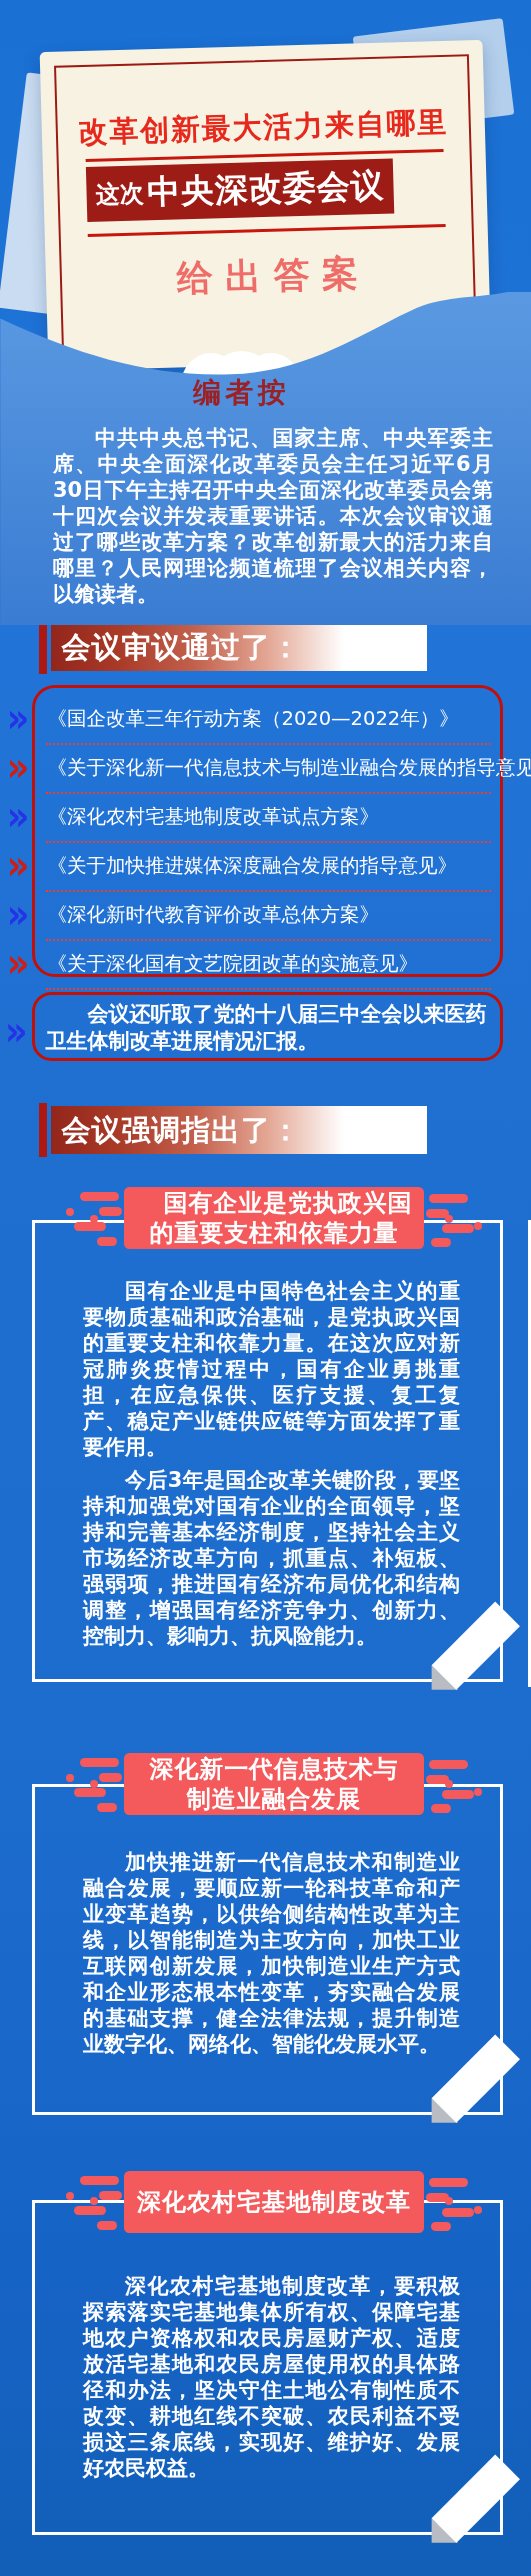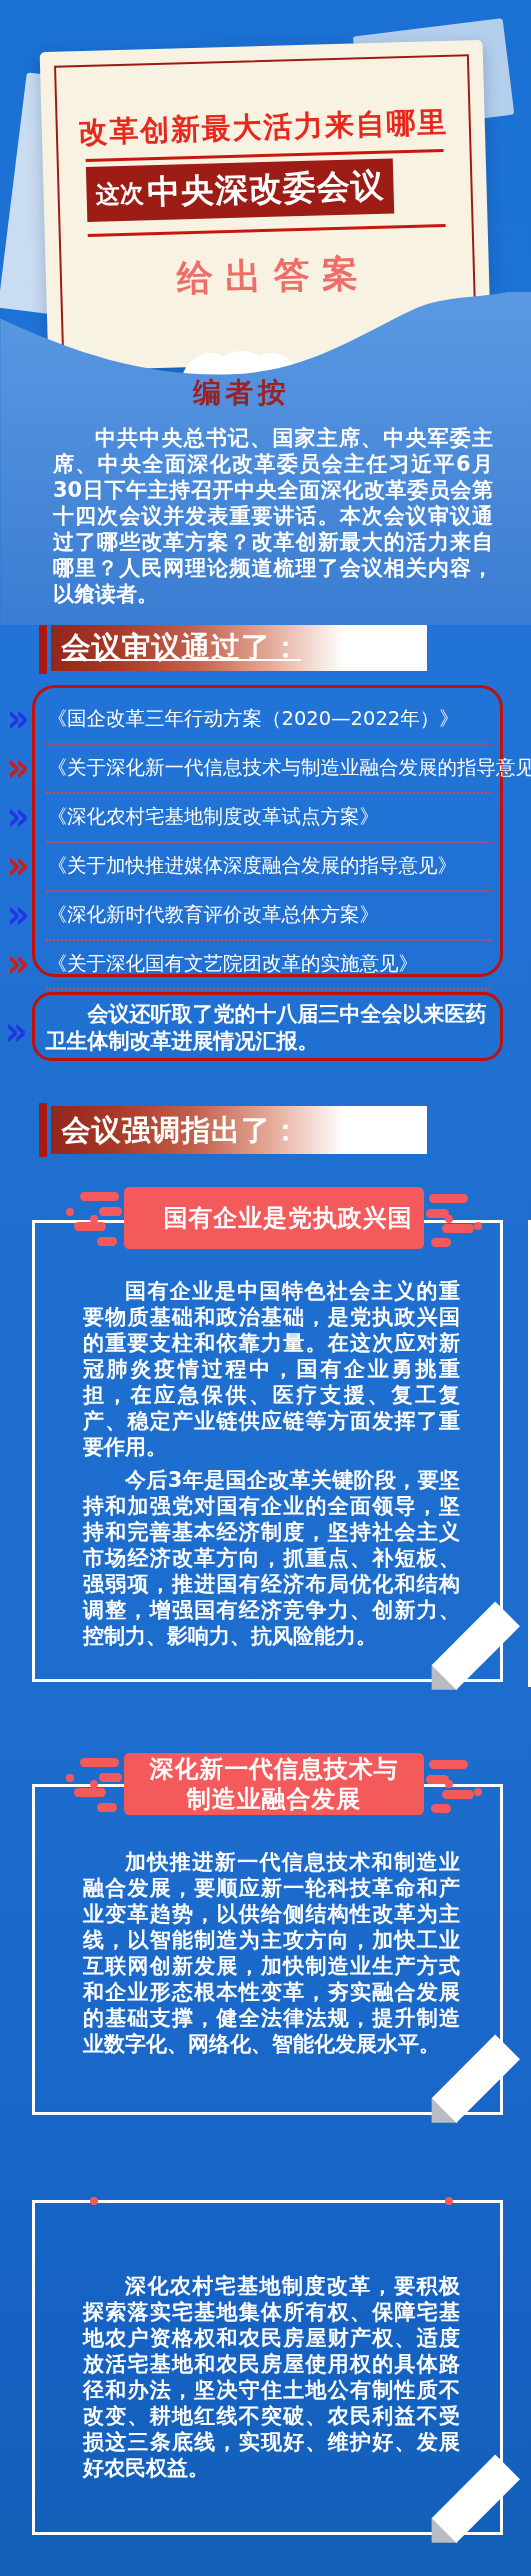--- a/index.html
+++ b/index.html
@@ -112,21 +112,21 @@
   <div class="badge">
     <div class="cloud c1"></div>
     <div class="cloud c2"></div>
     <div class="cloud c3"></div>
     <div class="badge-label" data-bind="header.badge">编者按</div>
   </div>
 
   <div class="abs editor-note" data-bind="header.editor_note">中共中央总书记、国家主席、中央军委主席、中央全面深化改革委员会主任习近平6月30日下午主持召开中央全面深化改革委员会第十四次会议并发表重要讲话。本次会议审议通过了哪些改革方案？改革创新最大的活力来自哪里？人民网理论频道梳理了会议相关内容，以飨读者。</div>
 
   <div class="abs hstripe" style="left:39px;top:620px;"></div>
-  <div class="abs hbar" style="left:51px;top:623px;text-decoration:underline;" data-bind="section_approved.heading">会议审议通过了：</div>
+  <div class="abs hbar" style="left:51px;top:623px;" data-bind="section_approved.heading">会议审议通过了：</div>
 
   <div class="abs redbox list">
     <div class="lrow">
       <span class="chev blue" data-bind="icons.list_marker">»</span>
       <span class="txt" data-bind="section_approved.items.0.text">《国企改革三年行动方案（2020—2022年）》</span>
     </div>
     <div class="lrow">
       <span class="chev red" data-bind="icons.list_marker">»</span>
       <span class="txt" data-bind="section_approved.items.1.text">《关于深化新一代信息技术与制造业融合发展的指导意见》</span>
     </div>
@@ -162,20 +162,21 @@
       <p data-bind="section_stressed.topics.0.paragraphs.1">今后3年是国企改革关键阶段，要坚持和加强党对国有企业的全面领导，坚持和完善基本经济制度，坚持社会主义市场经济改革方向，抓重点、补短板、强弱项，推进国有经济布局优化和结构调整，增强国有经济竞争力、创新力、控制力、影响力、抗风险能力。</p>
     </div>
     <svg class="fold" viewBox="0 0 120 120">
       <polygon points="12,76 42,104 12,104" fill="#b9bcc2"></polygon>
       <polygon points="12,76 84,4 112,32 40,104" fill="#ffffff"></polygon>
     </svg>
   </div>
   <div class="abs wsliver"></div>
   <div class="abs ribbon" style="top:1187px;">
     <span data-bind="section_stressed.topics.0.title_lines.0" style="display:block;margin-left:28px;">国有企业是党执政兴国</span>
+    <span data-bind="section_stressed.topics.0.title_lines.1" style="display:block;">的重要支柱和依靠力量</span>
     <i class="pill" style="left:-44px;top:5.3px;width:39px;"></i>
     <i class="pill" style="left:-25px;top:20.4px;width:23px;"></i>
     <i class="pill" style="left:-50px;top:35px;width:32px;"></i>
     <i class="pill" style="left:-26.6px;top:50px;width:19.5px;"></i>
     <i class="pdot" style="left:-58px;top:21px;"></i>
     <i class="pill" style="right:-44px;top:7px;width:39px;"></i>
     <i class="pill" style="right:-25px;top:22px;width:23px;"></i>
     <i class="pill" style="right:-50px;top:37px;width:32px;"></i>
     <i class="pill" style="right:-26.6px;top:51px;width:19.5px;"></i>
     <i class="pdot" style="right:-58px;top:35px;"></i>
@@ -211,17 +212,31 @@
 
   <div class="abs wbox" style="top:2200px;height:335px;">
     <div class="topic-par" style="top:66px;">
       <p data-bind="section_stressed.topics.2.paragraphs.0">深化农村宅基地制度改革，要积极探索落实宅基地集体所有权、保障宅基地农户资格权和农民房屋财产权、适度放活宅基地和农民房屋使用权的具体路径和办法，坚决守住土地公有制性质不改变、耕地红线不突破、农民利益不受损这三条底线，实现好、维护好、发展好农民权益。</p>
     </div>
     <svg class="fold" viewBox="0 0 120 120">
       <polygon points="12,76 42,104 12,104" fill="#b9bcc2"></polygon>
       <polygon points="12,76 84,4 112,32 40,104" fill="#ffffff"></polygon>
     </svg>
   </div>
+  <div class="abs ribbon" style="top:2171px;">
+    <span data-bind="section_stressed.topics.2.title_lines.0" style="display:block;">深化农村宅基地制度改革</span>
+    <span data-bind="section_stressed.topics.2.title_lines.1" style="display:block;"></span>
+    <i class="pill" style="left:-44px;top:5.3px;width:39px;"></i>
+    <i class="pill" style="left:-25px;top:20.4px;width:23px;"></i>
+    <i class="pill" style="left:-50px;top:35px;width:32px;"></i>
+    <i class="pill" style="left:-26.6px;top:50px;width:19.5px;"></i>
+    <i class="pdot" style="left:-58px;top:21px;"></i>
+    <i class="pill" style="right:-44px;top:7px;width:39px;"></i>
+    <i class="pill" style="right:-25px;top:22px;width:23px;"></i>
+    <i class="pill" style="right:-50px;top:37px;width:32px;"></i>
+    <i class="pill" style="right:-26.6px;top:51px;width:19.5px;"></i>
+    <i class="pdot" style="right:-58px;top:35px;"></i>
+  </div>
   <i class="bdot" style="left:90px;top:2197px;"></i>
   <i class="bdot" style="left:445px;top:2197px;"></i>
 
 </div>
 
 
 </body></html>

